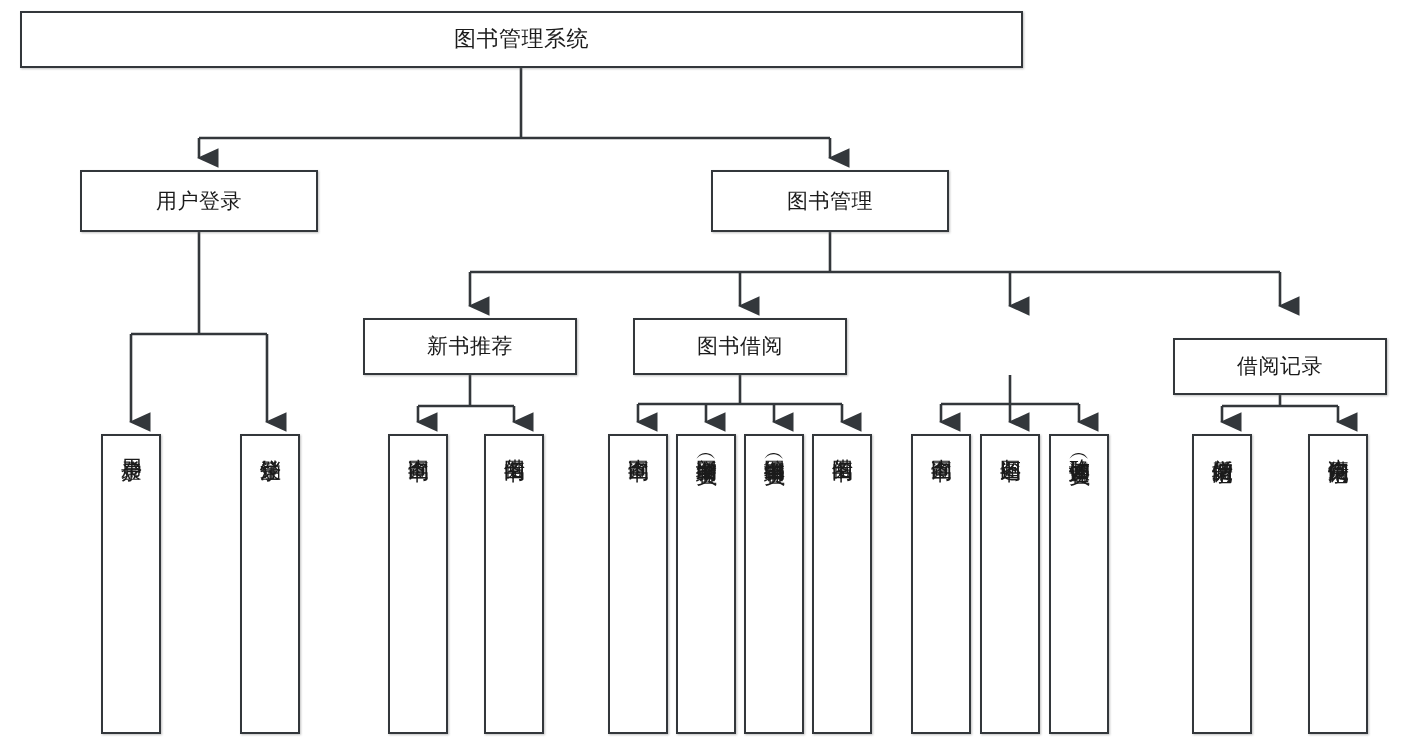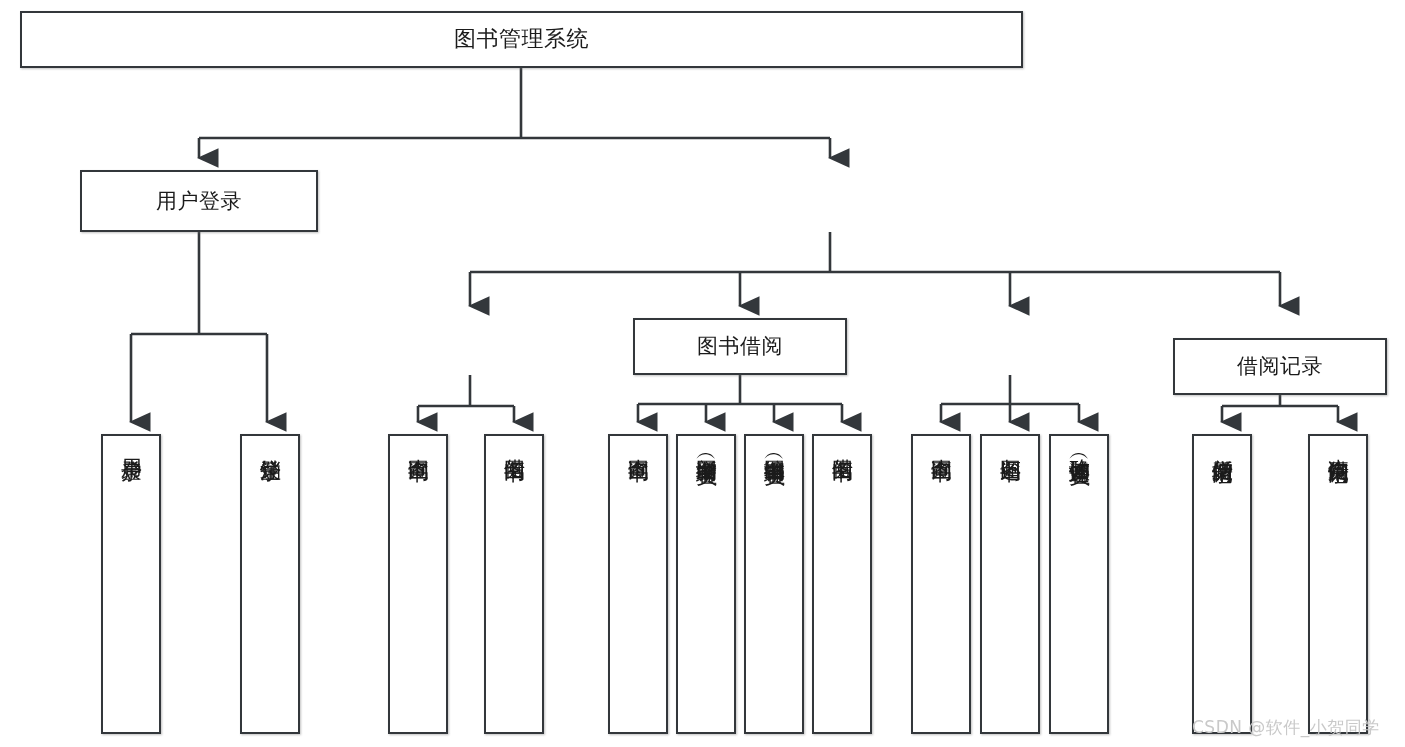--- a/index.html
+++ b/index.html
@@ -130,21 +130,27 @@
   </svg>
 
   <div class="node root horiz" style="left:20px; top:11px; width:1003px; height:57px;">
     <span class="label">图书管理系统</span>
   </div>
 
   <div class="node horiz" style="left:80px; top:170px; width:238px; height:62px;">
     <span class="label">用户登录</span>
   </div>
 
-
+  <div class="node horiz" style="left:711px; top:170px; width:238px; height:62px;">
+    <span class="label">图书管理</span>
+  </div>
+
+  <div class="node horiz" style="left:363px; top:318px; width:214px; height:57px;">
+    <span class="label">新书推荐</span>
+  </div>
 
   <div class="node horiz" style="left:633px; top:318px; width:214px; height:57px;">
     <span class="label">图书借阅</span>
   </div>
 
 
   <div class="node horiz" style="left:1173px; top:318px; width:214px; height:57px;margin-top:20px;">
     <span class="label">借阅记录</span>
   </div>
 
@@ -193,15 +199,14 @@
   </div>
 
   <div class="node vert" style="left:1192px; top:434px; width:60px; height:300px;">
     <span class="label">新增借阅记录</span>
   </div>
 
   <div class="node vert" style="left:1308px; top:434px; width:60px; height:300px;">
     <span class="label">查询借阅记录</span>
   </div>
 
-  <div class="watermark" style="left:1192px; top:716px;">CSDN @软件_小贺同学</div>
 
 </div>
 
 </body></html>

